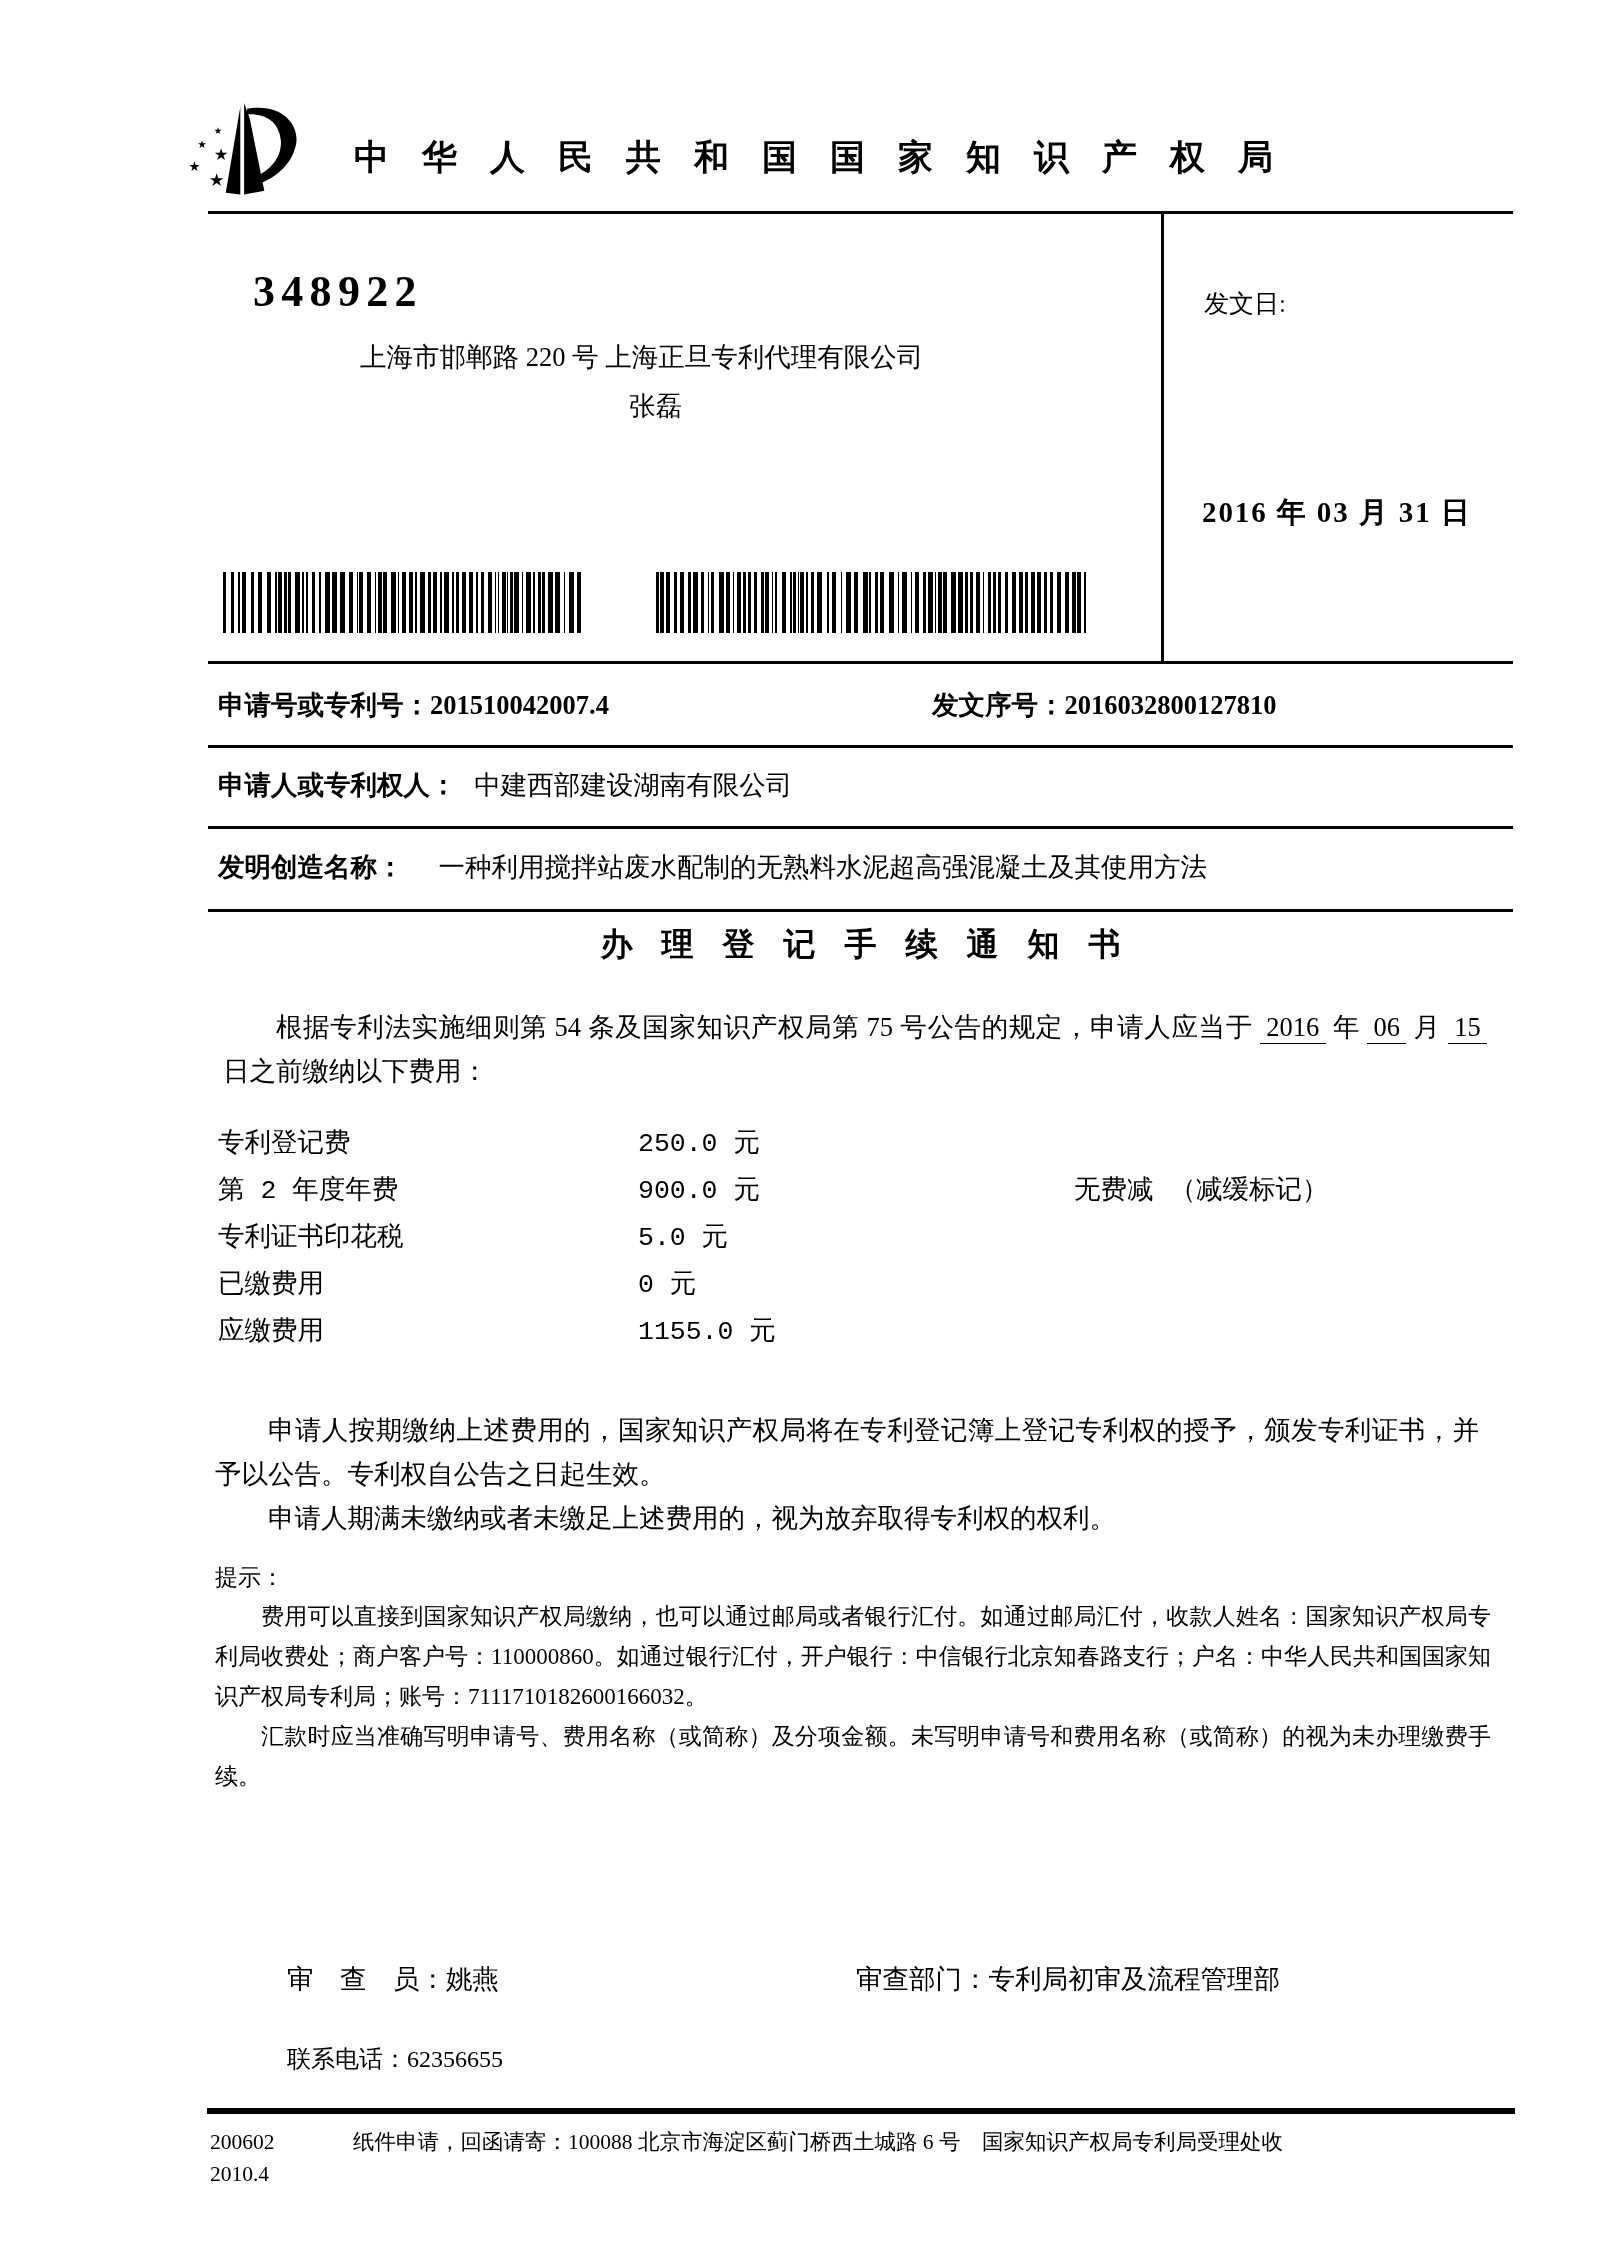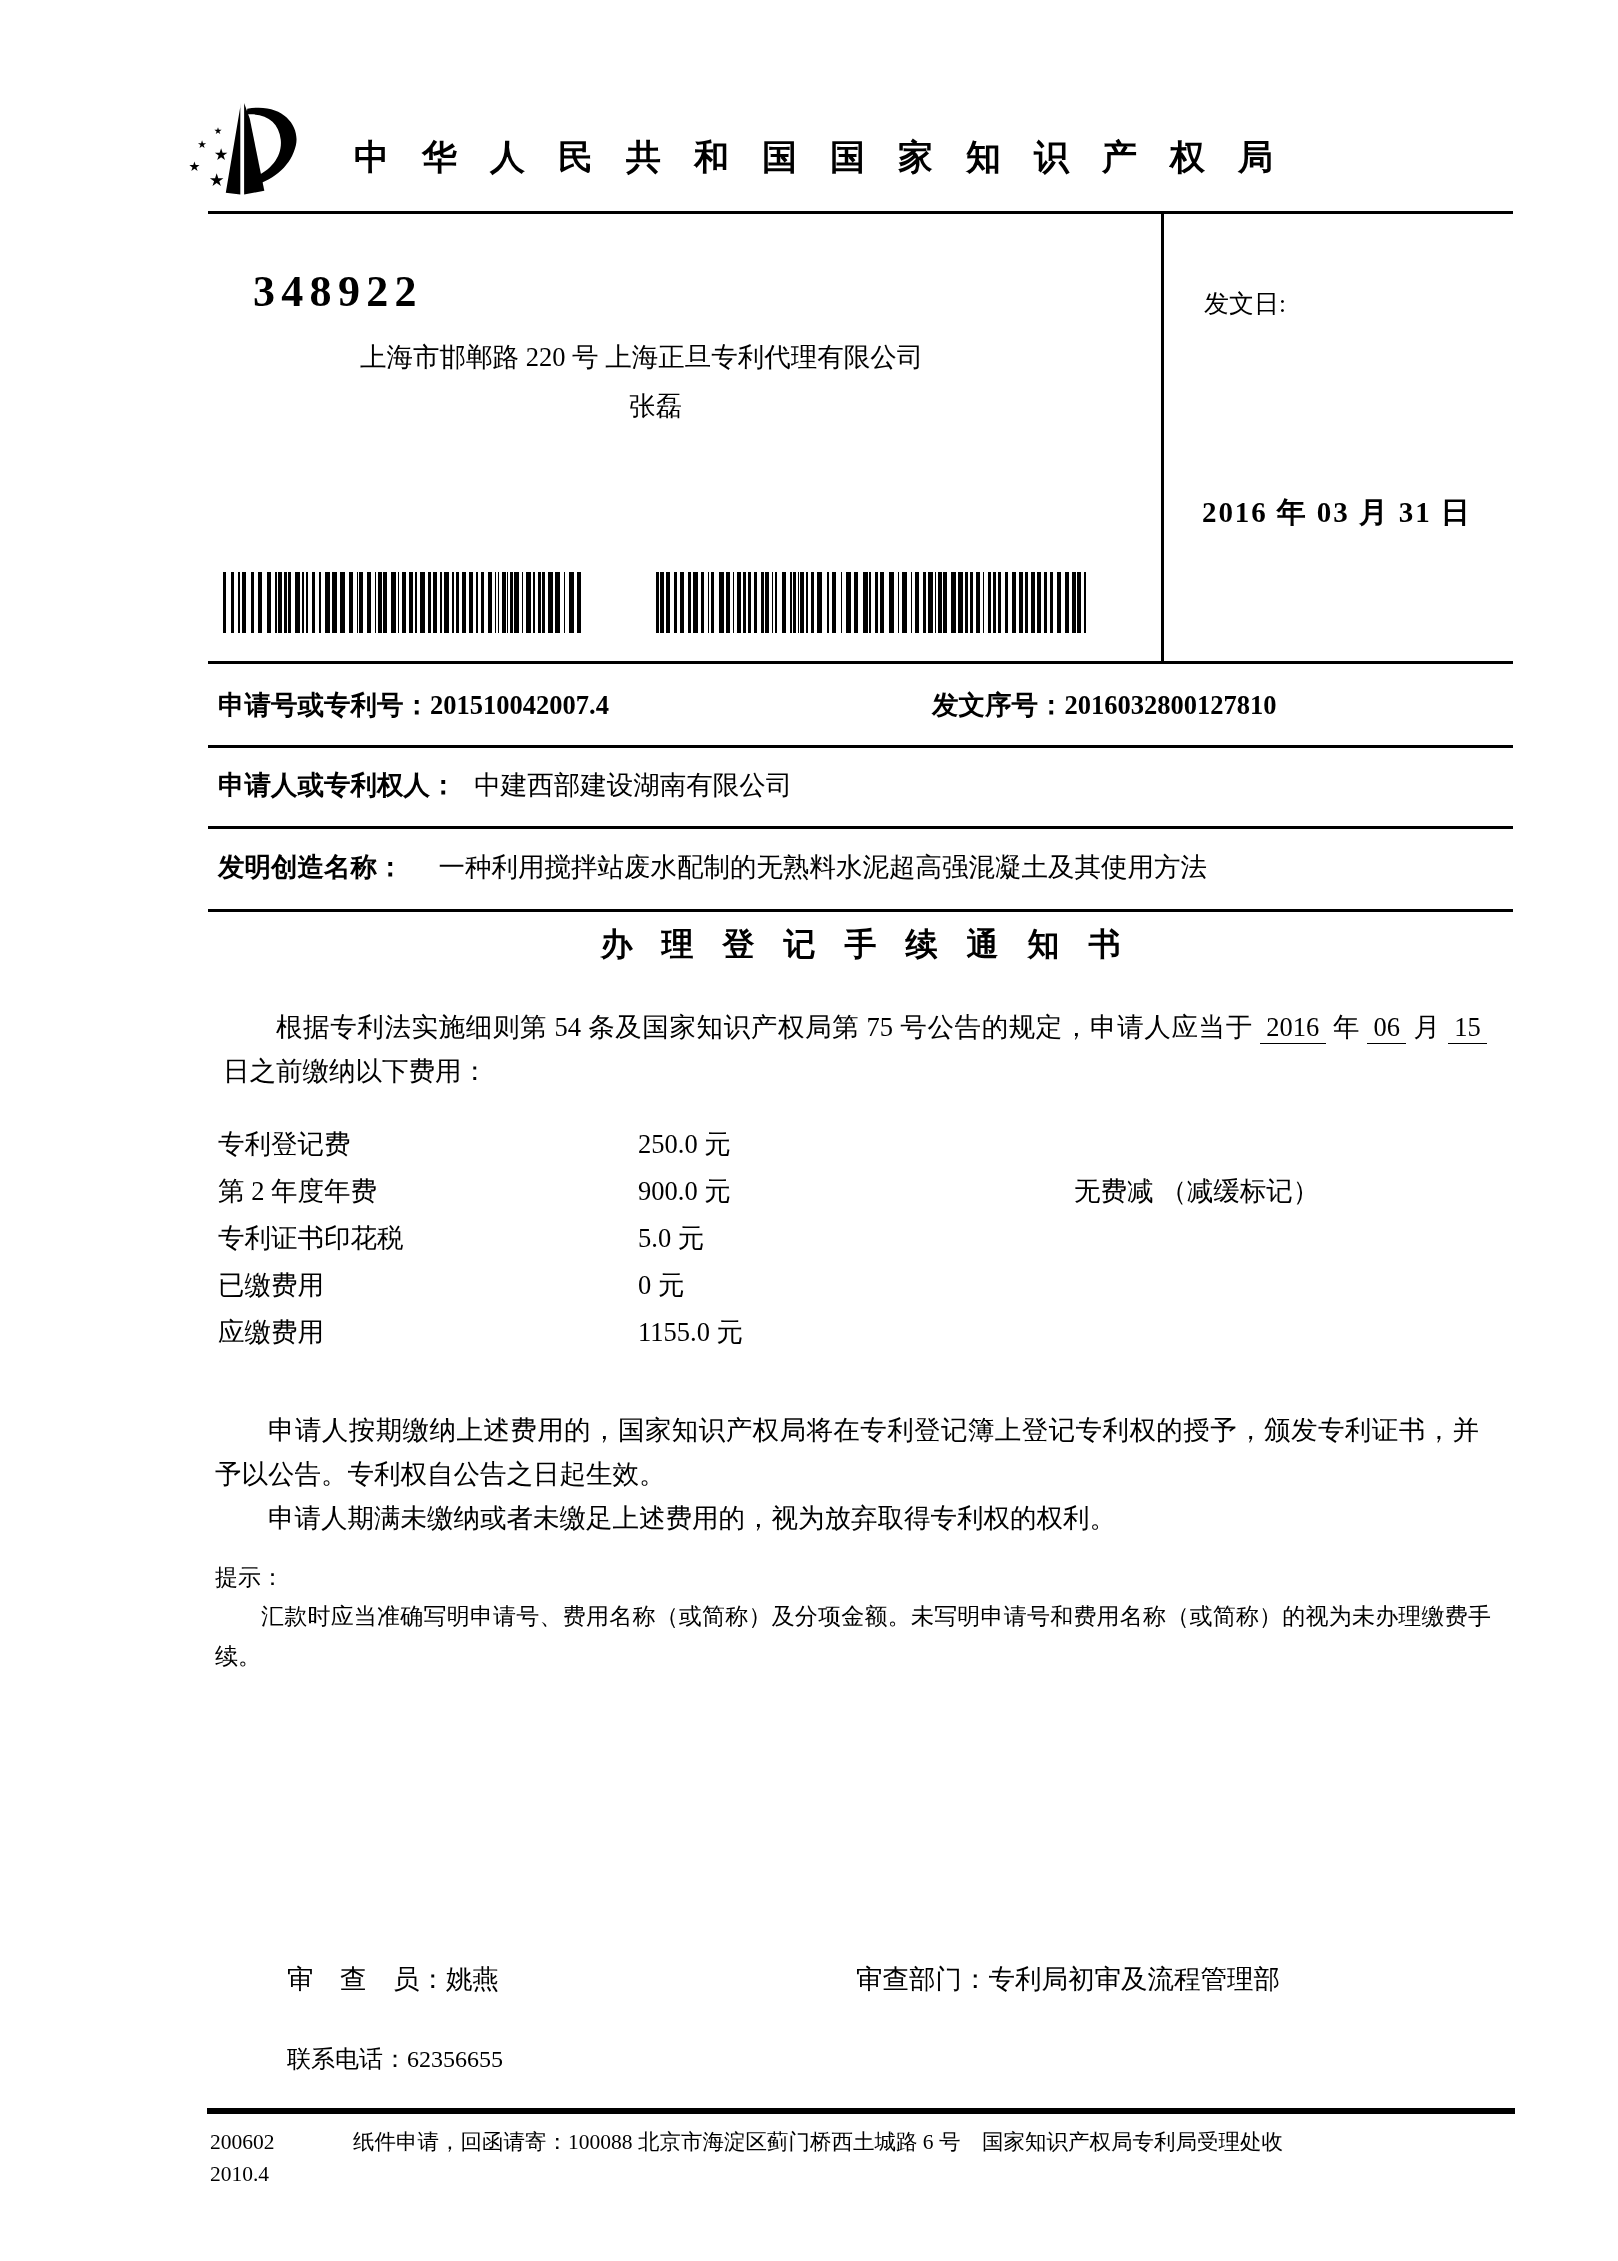--- a/index.html
+++ b/index.html
@@ -34,21 +34,21 @@
   
   #notice-title{
     position:absolute;left:208px;top:927px;width:1305px;text-align:center;
     font-size:32px;font-weight:bold;letter-spacing:29px;text-indent:29px;line-height:1.1;
   }
   
   .bodytext{position:absolute;left:215px;width:1264px;font-size:26.5px;line-height:44px;text-align:justify;}
   .indent{text-indent:2em;}
   .u{border-bottom:1.9px solid #000;padding:0 6.3px 1.3px 6.3px;}
   
-  #fee-table{position:absolute;left:218px;top:1121px;width:1264px;}
+  #fee-table{position:absolute;left:218px;top:1121px;width:1264px;font-family:Liberation Mono, monospace;}
   .fee-row{position:relative;height:47px;font-size:26.5px;line-height:47px;white-space:nowrap;}
   .fee-label{position:absolute;left:0;}
   .fee-amount{position:absolute;left:420px;}
   .fee-note{position:absolute;left:856px;}
   
   #hint-label{position:absolute;left:215px;top:1566px;font-size:23px;line-height:1;}
   #hint-block{position:absolute;left:215px;top:1597px;width:1276px;font-size:23px;line-height:40px;text-align:justify;}
   #hint-block p{margin:0;text-indent:2em;}
   
   #signoff-row{position:absolute;left:287px;top:1966px;width:1226px;font-size:26.5px;line-height:1;white-space:nowrap;}
@@ -275,20 +275,21 @@
   </div>
 </div>
 
 <div class="bodytext" style="top:1408px">
   <p class="indent" style="margin:0">申请人按期缴纳上述费用的，国家知识产权局将在专利登记簿上登记专利权的授予，颁发专利证书，并予以公告。专利权自公告之日起生效。</p>
   <p class="indent" style="margin:0">申请人期满未缴纳或者未缴足上述费用的，视为放弃取得专利权的权利。</p>
 </div>
 
 <div id="hint-label">提示：</div>
 <div id="hint-block">
+  <p>费用可以直接到国家知识产权局缴纳，也可以通过邮局或者银行汇付。如通过邮局汇付，收款人姓名：国家知识产权局专利局收费处；商户客户号：110000860。如通过银行汇付，开户银行：中信银行北京知春路支行；户名：中华人民共和国国家知识产权局专利局；账号：7111710182600166032。</p>
   <p>汇款时应当准确写明申请号、费用名称（或简称）及分项金额。未写明申请号和费用名称（或简称）的视为未办理缴费手续。</p>
 </div>
 
 <div id="signoff-row">
   <span><span>审　查　员：</span><span>姚燕</span></span>
   <span id="dept"><span>审查部门：</span><span>专利局初审及流程管理部</span></span>
 </div>
 <div id="phone-row">
   <span>联系电话：</span><span>62356655</span>
 </div>

